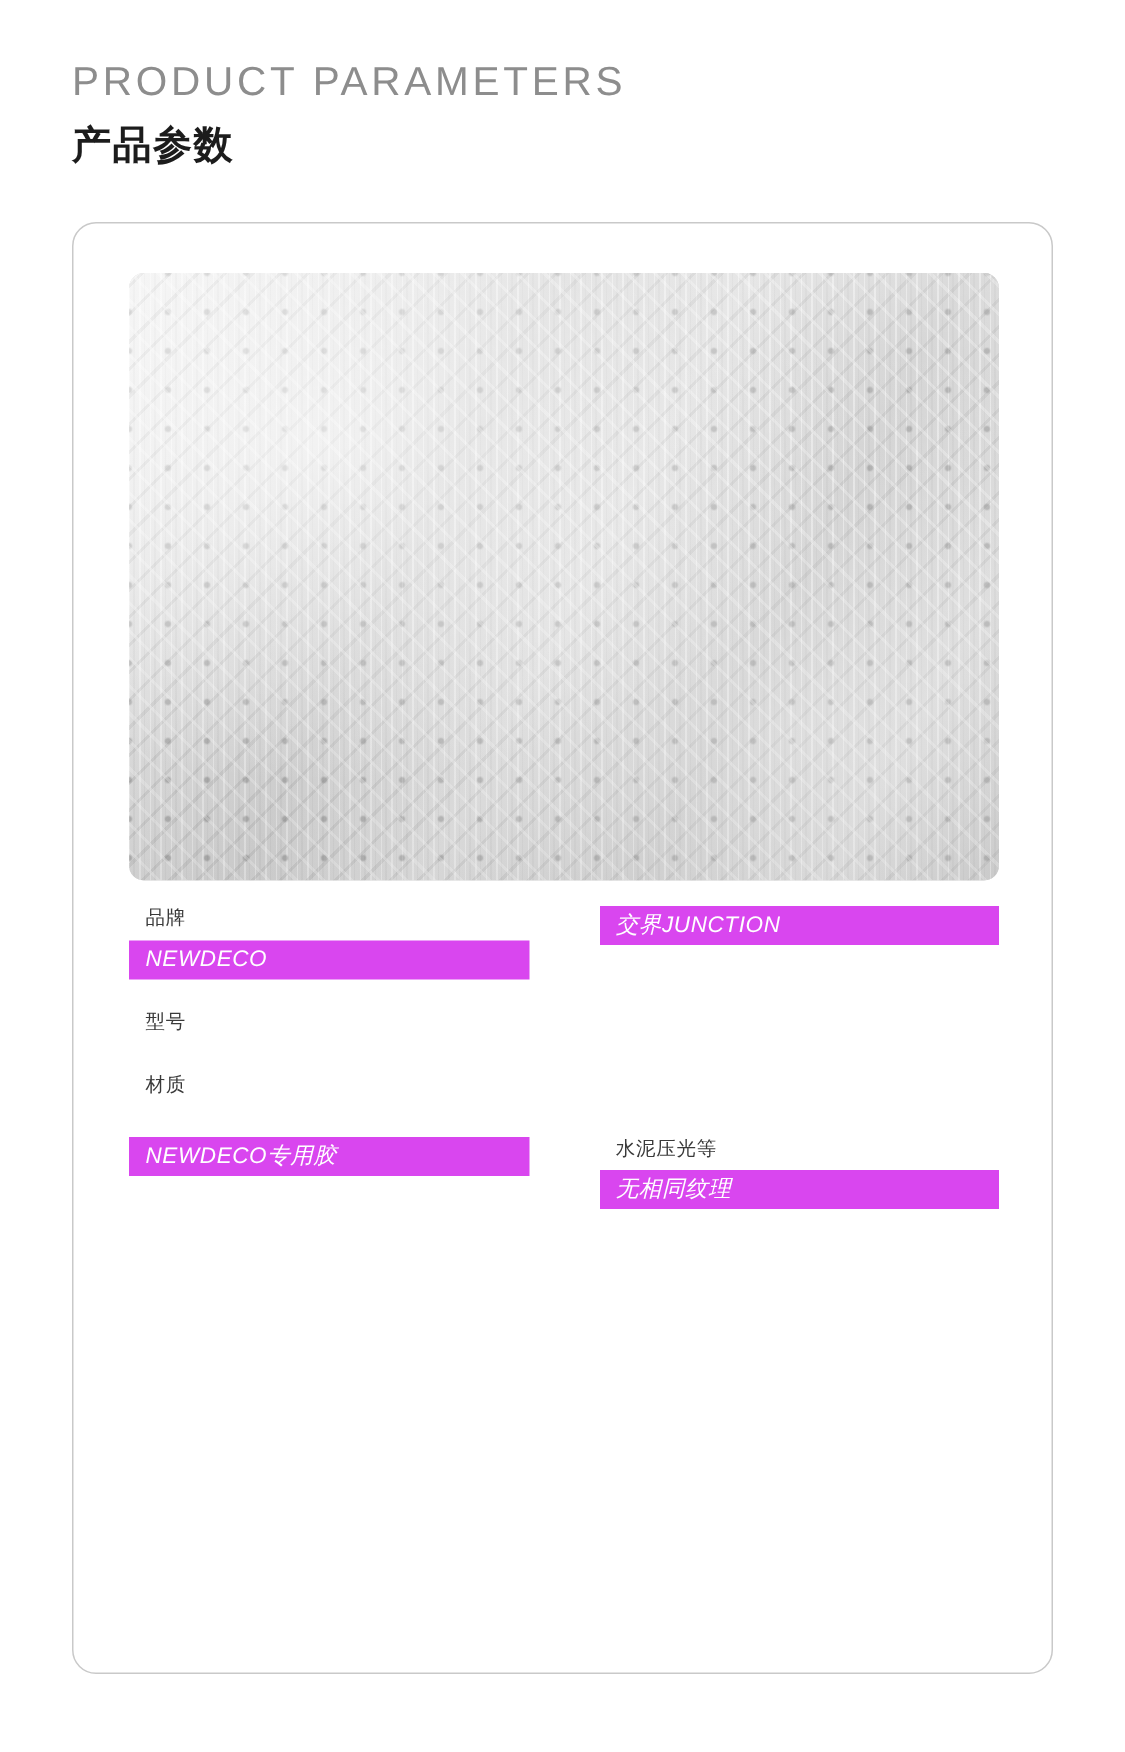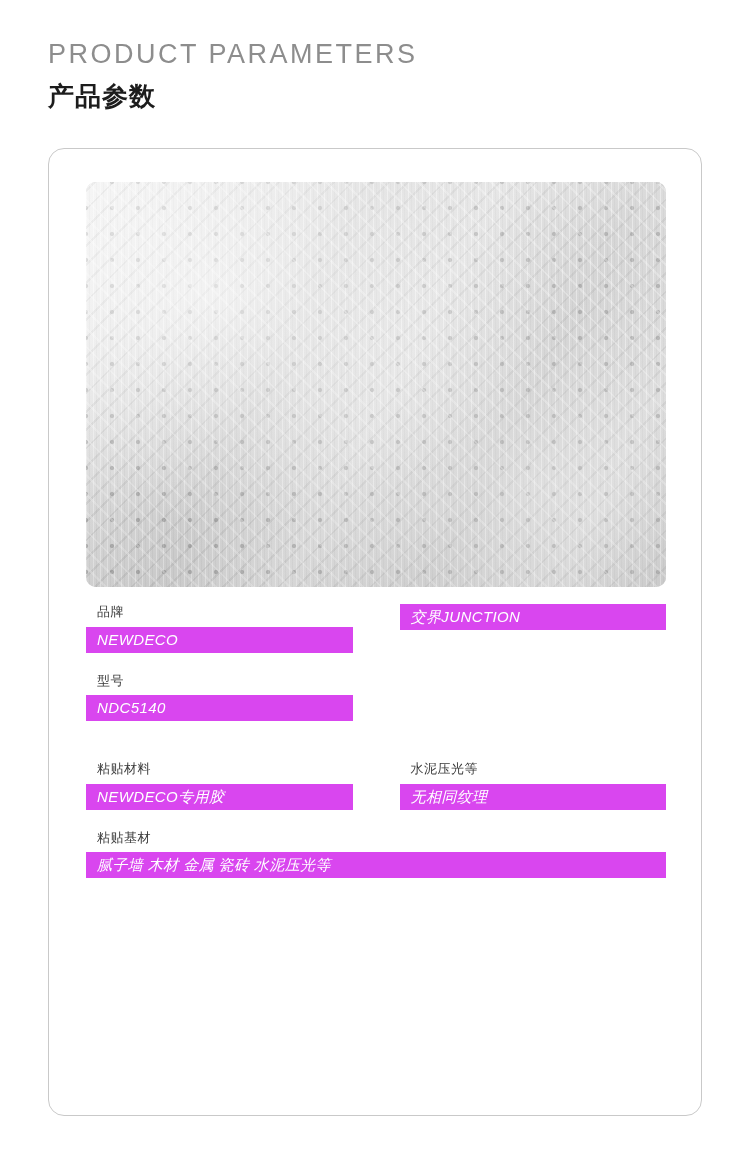--- a/index.html
+++ b/index.html
@@ -185,47 +185,40 @@
           <div class="spec-value">NEWDECO</div>
         </div>
         <div class="spec-cell">
           <div class="spec-value">交界JUNCTION</div>
         </div>
       </div>
 
       <div class="spec-row">
         <div class="spec-cell">
           <div class="spec-label">型号</div>
-          <div class="spec-value">NDC5140</div>
-        </div>
-        <div class="spec-cell">
-        </div>
-      </div>
-
-      <div class="spec-row">
-        <div class="spec-cell">
-        </div>
-        <div class="spec-cell">
-        </div>
-      </div>
-
-      <div class="spec-row">
-        <div class="spec-cell">
-          <div class="spec-label">粘贴材料</div>
+        </div>
+        <div class="spec-cell">
+        </div>
+      </div>
+
+      <div class="spec-row">
+        <div class="spec-cell">
+          <div class="spec-label">材质</div>
+        </div>
+        <div class="spec-cell">
+        </div>
+      </div>
+
+      <div class="spec-row">
+        <div class="spec-cell">
           <div class="spec-value">NEWDECO专用胶</div>
         </div>
         <div class="spec-cell">
           <div class="spec-label">水泥压光等</div>
           <div class="spec-value">无相同纹理</div>
         </div>
       </div>
 
 
-      <div class="spec-row wide">
-        <div class="spec-cell full">
-          <div class="spec-label">粘贴基材</div>
-          <div class="spec-value">腻子墙 木材 金属 瓷砖 水泥压光等</div>
-        </div>
-      </div>
 
     </div>
   </div>
 </div>
 
 </body></html>

